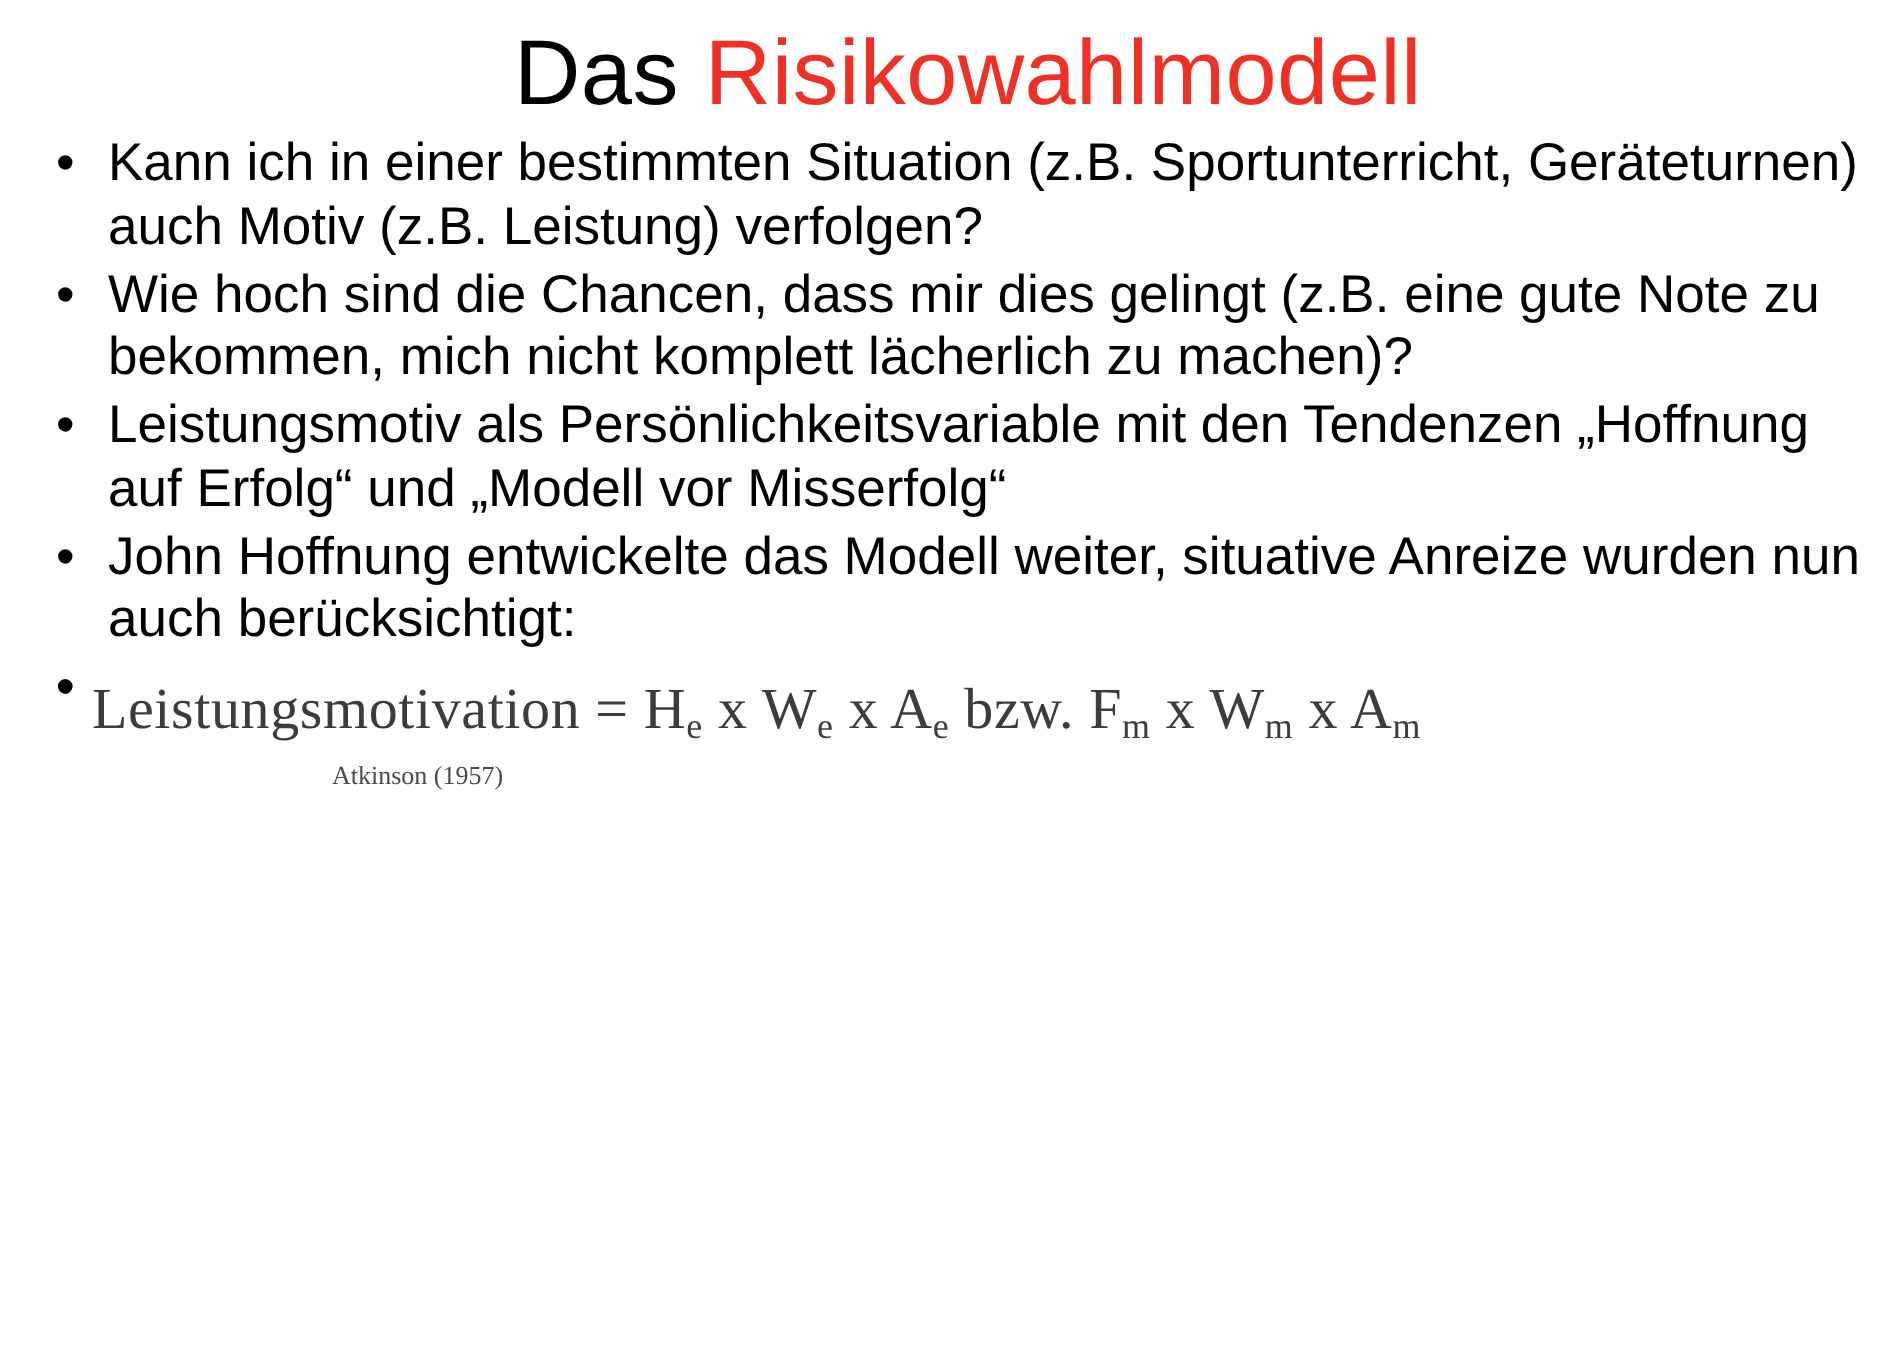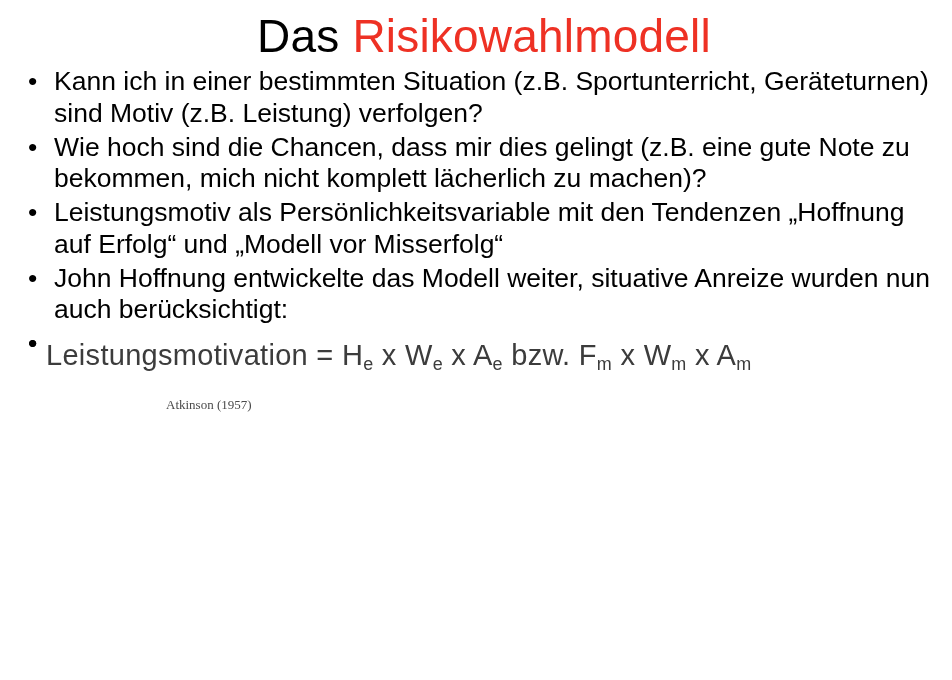--- a/index.html
+++ b/index.html
@@ -53,51 +53,51 @@
     top: 0;
     font-size: 26.5px;
     line-height: 1.18;
     color: #000000;
   }
   .formula-wrap {
     margin-top: 14px;
     padding-left: 46px;
   }
   .formula {
-    font-family: Liberation Sans, sans-serif;
+    font-family: Liberation Serif, serif;
     font-size: 29px;
     color: #3c3c3c;
     white-space: nowrap;
     letter-spacing: 0.3px;
   }
   .formula sub {
     font-size: 0.62em;
     vertical-align: -0.28em;
   }
   .credit {
-    margin-top: 22px;
+    margin-top: 6px;
     padding-left: 120px;
     font-family: "Liberation Serif", serif;
     font-size: 13px;
     color: #4a4a4a;
   }
 </style>
 </head>
 <body>
 
 <div class="slide">
 
   <h1 class="slide-title">
     <span class="title-black">Das </span><span class="title-red">Risikowahlmodell</span>
   </h1>
 
   <ul class="bullet-list">
     <li class="bullet-item">
       <span class="dot">•</span>
-      <span>Kann ich in einer bestimmten Situation (z.B. Sportunterricht, Geräteturnen) sind Motiv (z.B. Leistung) verfolgen?</span>
+      <span>Kann ich in einer bestimmten Situation (z.B. Sportunterricht, Geräteturnen) auch Motiv (z.B. Leistung) verfolgen?</span>
     </li>
     <li class="bullet-item">
       <span class="dot">•</span>
       <span>Wie hoch sind die Chancen, dass mir dies gelingt (z.B. eine gute Note zu bekommen, mich nicht komplett lächerlich zu machen)?</span>
     </li>
     <li class="bullet-item">
       <span class="dot">•</span>
       <span>Leistungsmotiv als Persönlichkeitsvariable mit den Tendenzen „Hoffnung auf Erfolg“ und „Modell vor Misserfolg“</span>
     </li>
     <li class="bullet-item">

